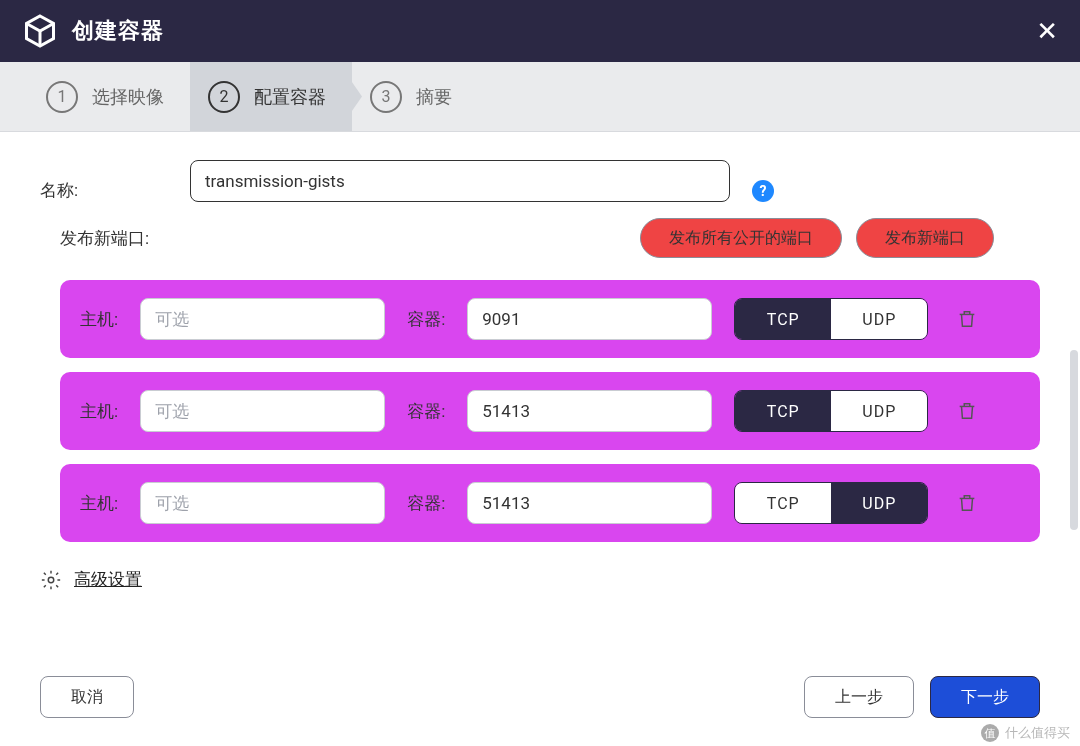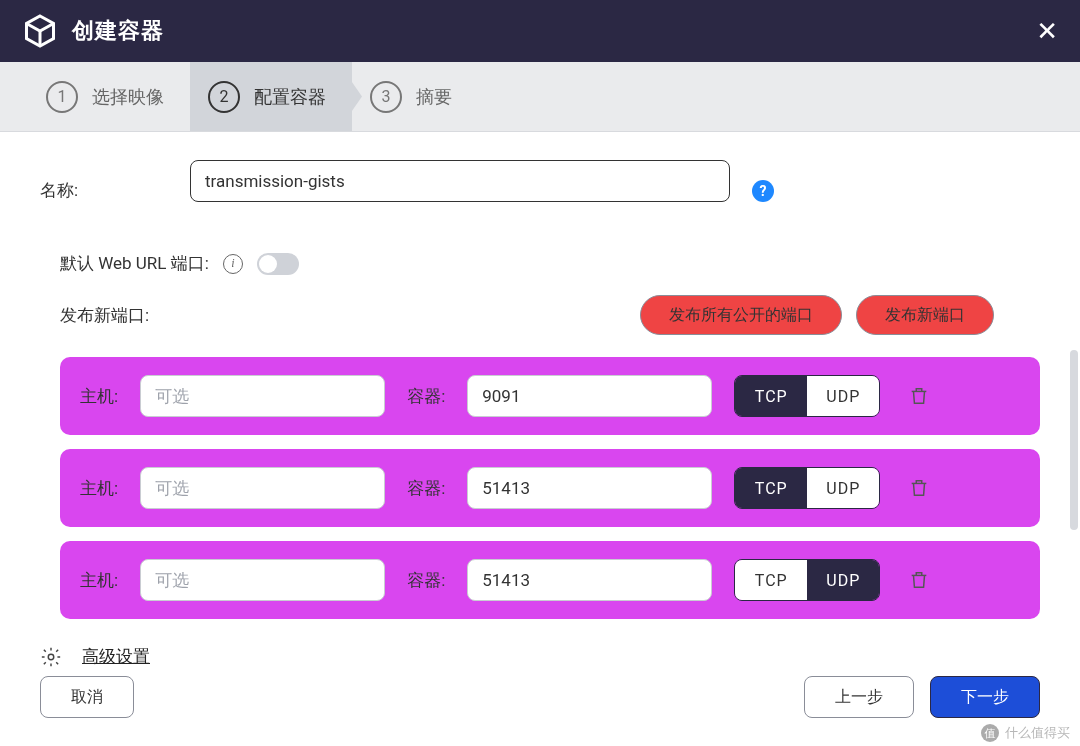--- a/index.html
+++ b/index.html
@@ -42,27 +42,27 @@
   .publish-lbl { font-size: 17px; color: #333; }
   .publish-btns { display: flex; gap: 14px; margin-right: 46px; }
   .pill-btn { height: 40px; padding: 0 28px; border: 1px solid #8a8d98; border-radius: 20px; background: #ef4444; font-size: 16px; color: #333; cursor: pointer; }
 
   
   .port-block { background: #d946ef; border-radius: 10px; margin: 0 0 14px 20px; padding: 18px 20px; display: flex; align-items: center; gap: 22px; }
   .port-lbl { font-size: 17px; color: #333; }
   .port-input { width: 245px; height: 42px; border: 1px solid #c9ccd2; border-radius: 8px; padding: 0 14px; font-size: 17px; color: #333; background: #fff; }
   .port-input::placeholder { color: #9ea2ab; }
   .proto-toggle { display: flex; border-radius: 8px; overflow: hidden; border: 1px solid #2b2844; }
-  .proto-toggle button { width: 72px; height: 40px; border: none; font-size: 16px; cursor: pointer; letter-spacing: 1px; }
+  .proto-toggle button { width: 96px; height: 40px; border: none; font-size: 16px; cursor: pointer; letter-spacing: 1px; }
   .proto-toggle .sel { background: #2b2844; color: #fff; }
   .proto-toggle .unsel { background: #fff; color: #333; }
   .trash { width: 22px; height: 22px; cursor: pointer; stroke: #555; fill: none; stroke-width: 1.6; margin-left: 6px; }
 
   
-  .adv-row { display: flex; align-items: center; gap: 20px; margin: 26px 0 0 0; }
+  .adv-row { display: flex; align-items: center; gap: 12px; margin: 26px 0 0 0; }
   .adv-row svg { width: 22px; height: 22px; stroke: #444; fill: none; stroke-width: 1.6; }
   .adv-link { font-size: 17px; color: #222; text-decoration: underline; cursor: pointer; }
 
   
   .footer { position: absolute; left: 40px; right: 40px; bottom: 28px; display: flex; justify-content: space-between; align-items: center; }
   .footer .right { display: flex; gap: 16px; }
   .rect-btn { height: 42px; padding: 0 30px; border: 1px solid #8a8d98; border-radius: 8px; background: #fff; font-size: 16px; color: #333; cursor: pointer; }
   .rect-btn.primary { background: #1d4ed8; color: #fff; border-color: #2b2844; }
 
   
@@ -106,27 +106,20 @@
 </div>
 
 <div class="content">
 
   <div class="form-row">
     <div class="lbl">名称:</div>
     <input class="text-input name-input" value="transmission-gists" style="">
     <div class="help-badge">?</div>
   </div>
 
-  <div class="sublabel-row">
-    <span class="sublabel">默认 Web URL 端口:</span>
-    <div class="info-circle">i</div>
-    <div class="toggle">
-        <div class="knob"></div>
-      </div>
-  </div>
 
   <div class="publish-row">
     <span class="publish-lbl">发布新端口:</span>
     <div class="publish-btns">
       <button class="pill-btn">发布所有公开的端口</button>
       <button class="pill-btn">发布新端口</button>
     </div>
   </div>
 
   <div class="port-block">

